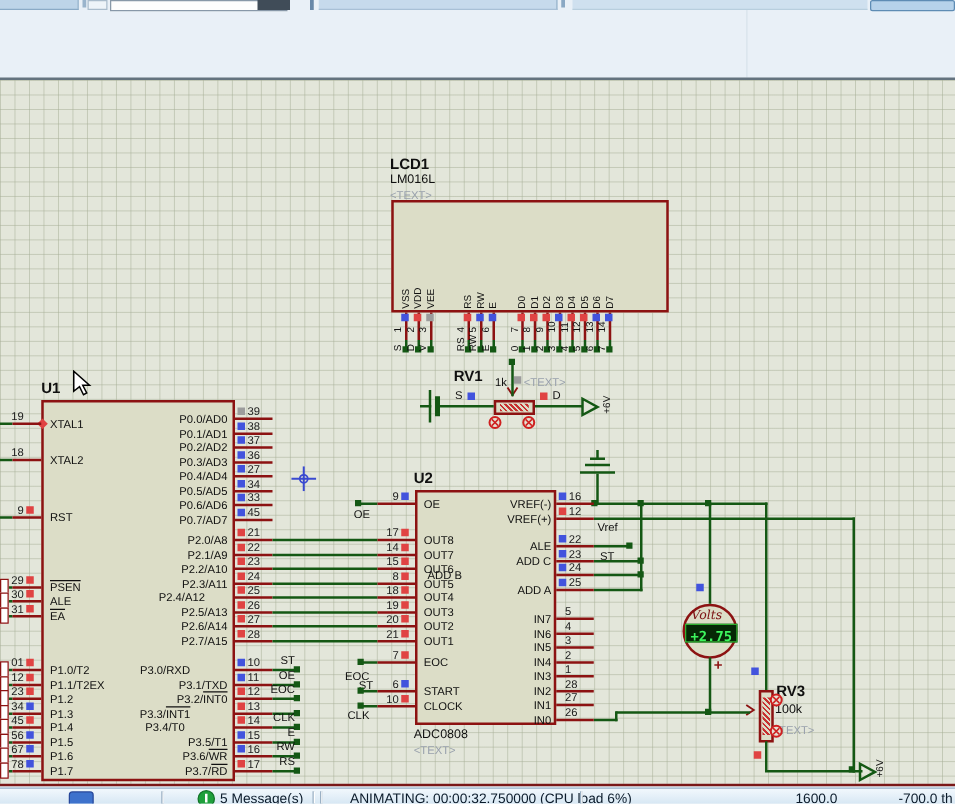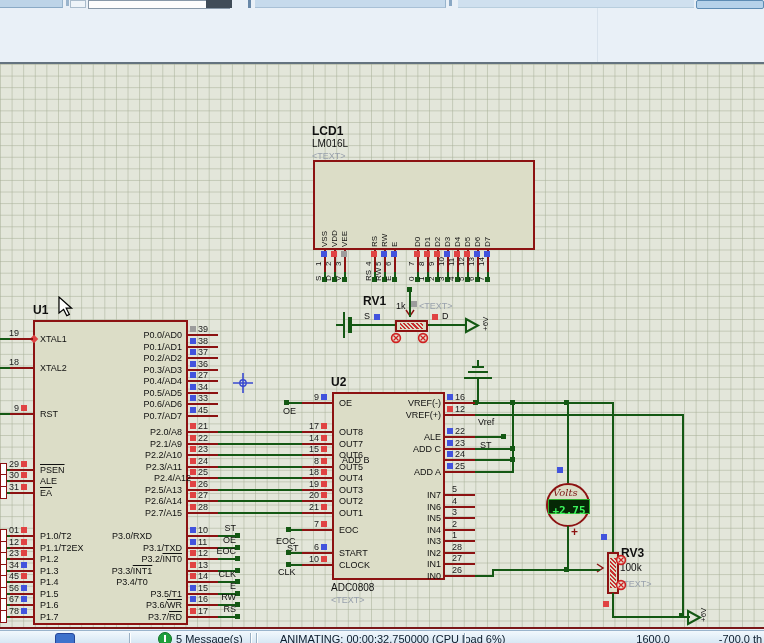--- a/index.html
+++ b/index.html
@@ -340,21 +340,21 @@
     <div class="pl pr" style="left: 82px; top: 450px; width: 100px; text-align: right;"><span>P2.2/A10</span></div>
     <div class="wire" style="left: 218px; top: 454px; width: 84px; height: 2px;"></div>
     <div class="stub" style="left: 188px; top: 466px; width: 30px; height: 2px;"></div>
     <div class="sq hi" style="left: 190px; top: 458px;"></div>
     <div class="pn" style="left: 198px; top: 456px;"><span>24</span></div>
     <div class="pl pr" style="left: 82px; top: 462px; width: 100px; text-align: right;"><span>P2.3/A11</span></div>
     <div class="wire" style="left: 218px; top: 466px; width: 84px; height: 2px;"></div>
     <div class="stub" style="left: 188px; top: 477px; width: 30px; height: 2px;"></div>
     <div class="sq hi" style="left: 190px; top: 469px;"></div>
     <div class="pn" style="left: 198px; top: 467px;"><span>25</span></div>
-    <div class="pl pr" style="left: 91px; top: 473px; width: 100px; text-align: right;"><span>P2.4/A12</span></div>
+    <div class="pl pr" style="left: 64px; top: 473px; width: 100px; text-align: right;"><span>P2.4/A12</span></div>
     <div class="wire" style="left: 218px; top: 477px; width: 84px; height: 2px;"></div>
     <div class="stub" style="left: 188px; top: 489px; width: 30px; height: 2px;"></div>
     <div class="sq hi" style="left: 190px; top: 481px;"></div>
     <div class="pn" style="left: 198px; top: 479px;"><span>26</span></div>
     <div class="pl pr" style="left: 82px; top: 485px; width: 100px; text-align: right;"><span>P2.5/A13</span></div>
     <div class="wire" style="left: 218px; top: 489px; width: 84px; height: 2px;"></div>
     <div class="stub" style="left: 188px; top: 500px; width: 30px; height: 2px;"></div>
     <div class="sq hi" style="left: 190px; top: 492px;"></div>
     <div class="pn" style="left: 198px; top: 490px;"><span>27</span></div>
     <div class="pl pr" style="left: 82px; top: 496px; width: 100px; text-align: right;"><span>P2.6/A14</span></div>

